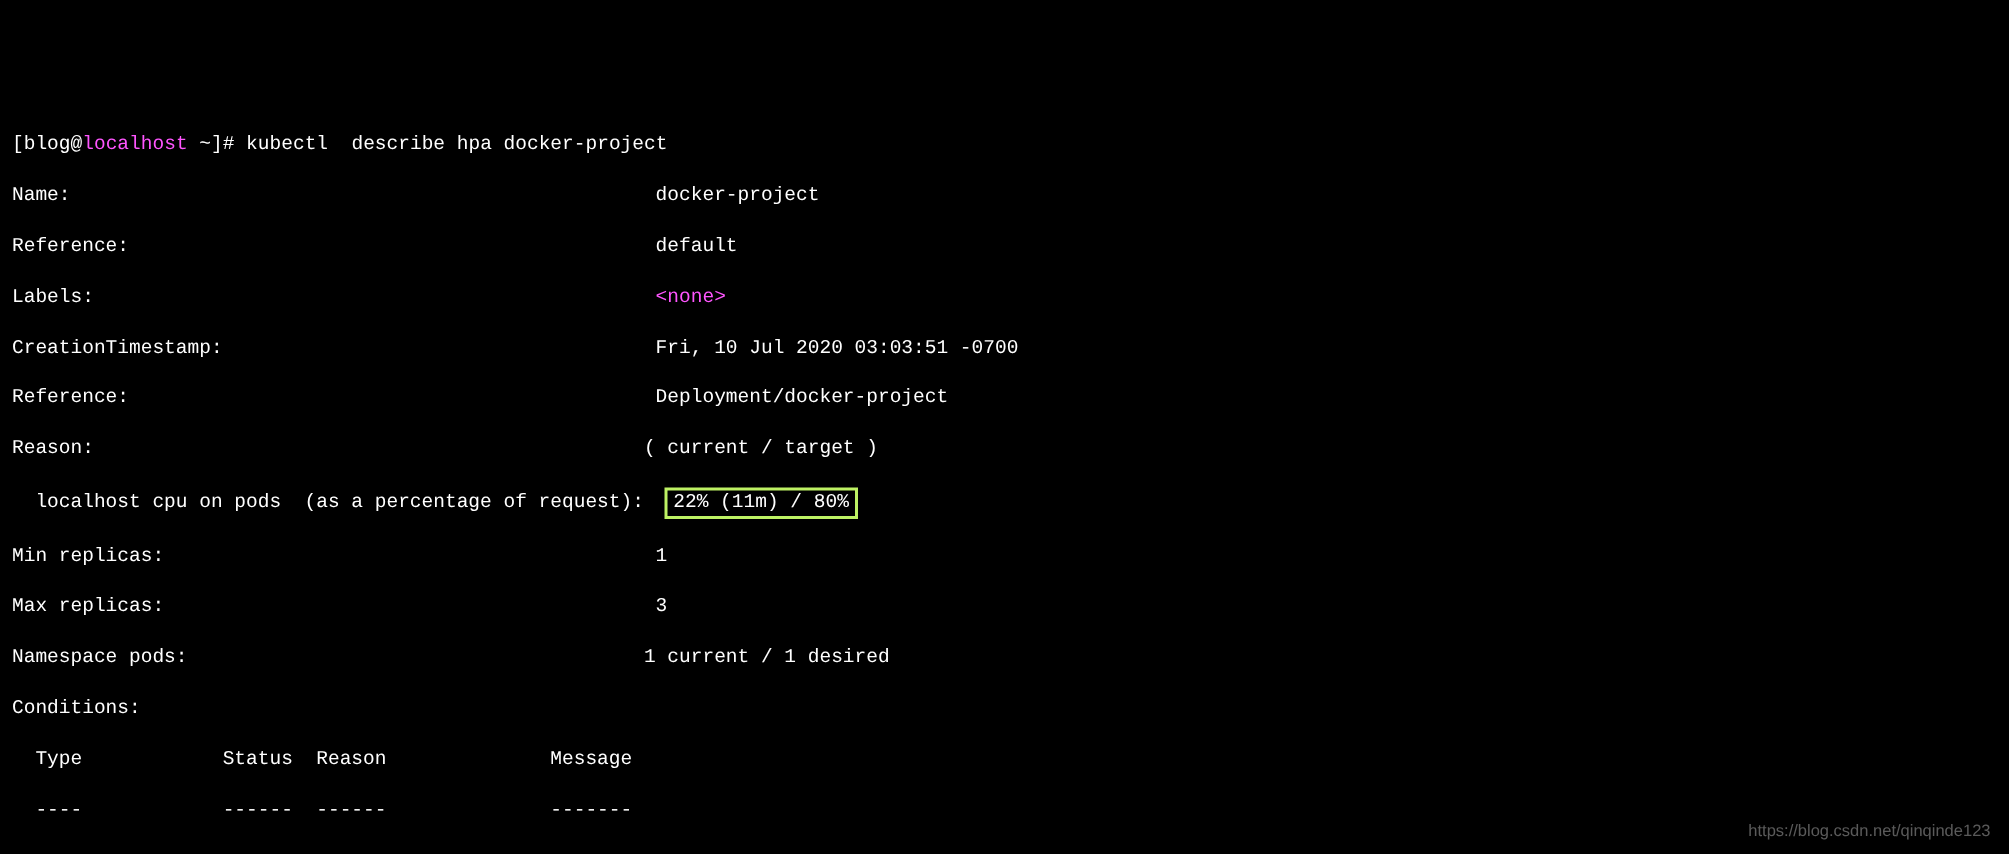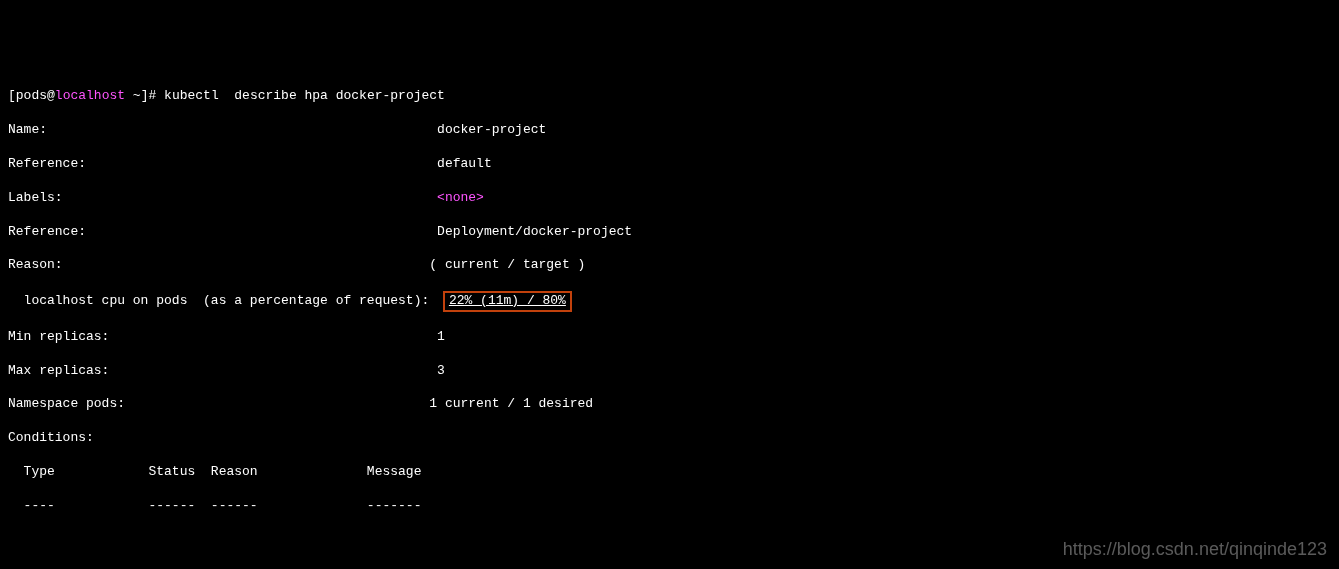--- a/index.html
+++ b/index.html
@@ -9,47 +9,47 @@
       font-size: 13px;
       margin: 0;
       padding: 4px 8px;
       line-height: 1.3;
       white-space: pre;
       overflow: hidden;
     }
     .purple { color: #ff55ff; }
     .none-purple { color: #ff55ff; }
     .red-box {
-      border: 2px solid #c2410c;
+      border: 2px solid #bef264;
       padding: 0 4px;
       display: inline-block;
       margin-left: -2px;
-      text-decoration: underline;
     }
     .watermark {
       position: fixed;
       bottom: 8px;
       right: 12px;
       color: rgba(180,180,180,0.5);
       font-family: Arial, sans-serif;
-      font-size: 18px;
+      font-size: 11px;
       pointer-events: none;
     }
     .line { display: block; }
   </style>
 </head>
 <body>
 
 
 
 <div>
-<span class="line">[<span>pods</span><span>@</span><span class="purple">localhost</span><span> ~]# </span><span>kubectl  describe hpa docker-project</span></span>
+<span class="line">[<span>blog</span><span>@</span><span class="purple">localhost</span><span> ~]# </span><span>kubectl  describe hpa docker-project</span></span>
 <span class="line"><span>Name:                                                  </span><span>docker-project</span></span>
 <span class="line"><span>Reference:                                             </span><span>default</span></span>
 <span class="line"><span>Labels:                                                </span><span class="none-purple">&lt;none&gt;</span></span>
+<span class="line"><span>CreationTimestamp:                                     </span><span>Fri, 10 Jul 2020 03:03:51 -0700</span></span>
 <span class="line"><span>Reference:                                             </span><span>Deployment/docker-project</span></span>
 <span class="line"><span>Reason:                                               </span><span>( current / target )</span></span>
 <span class="line"><span>  localhost cpu on pods  (as a percentage of request):  </span><span class="red-box">22% (11m) / 80%</span></span>
 <span class="line"><span>Min replicas:                                          </span><span>1</span></span>
 <span class="line"><span>Max replicas:                                          </span><span>3</span></span>
 <span class="line"><span>Namespace pods:                                       </span><span>1 current / 1 desired</span></span>
 <span class="line"><span>Conditions:</span></span>
 <span class="line"><span>  Type            Status  Reason              Message</span></span>
 <span class="line"><span>  ----            ------  ------              -------</span></span>
 

